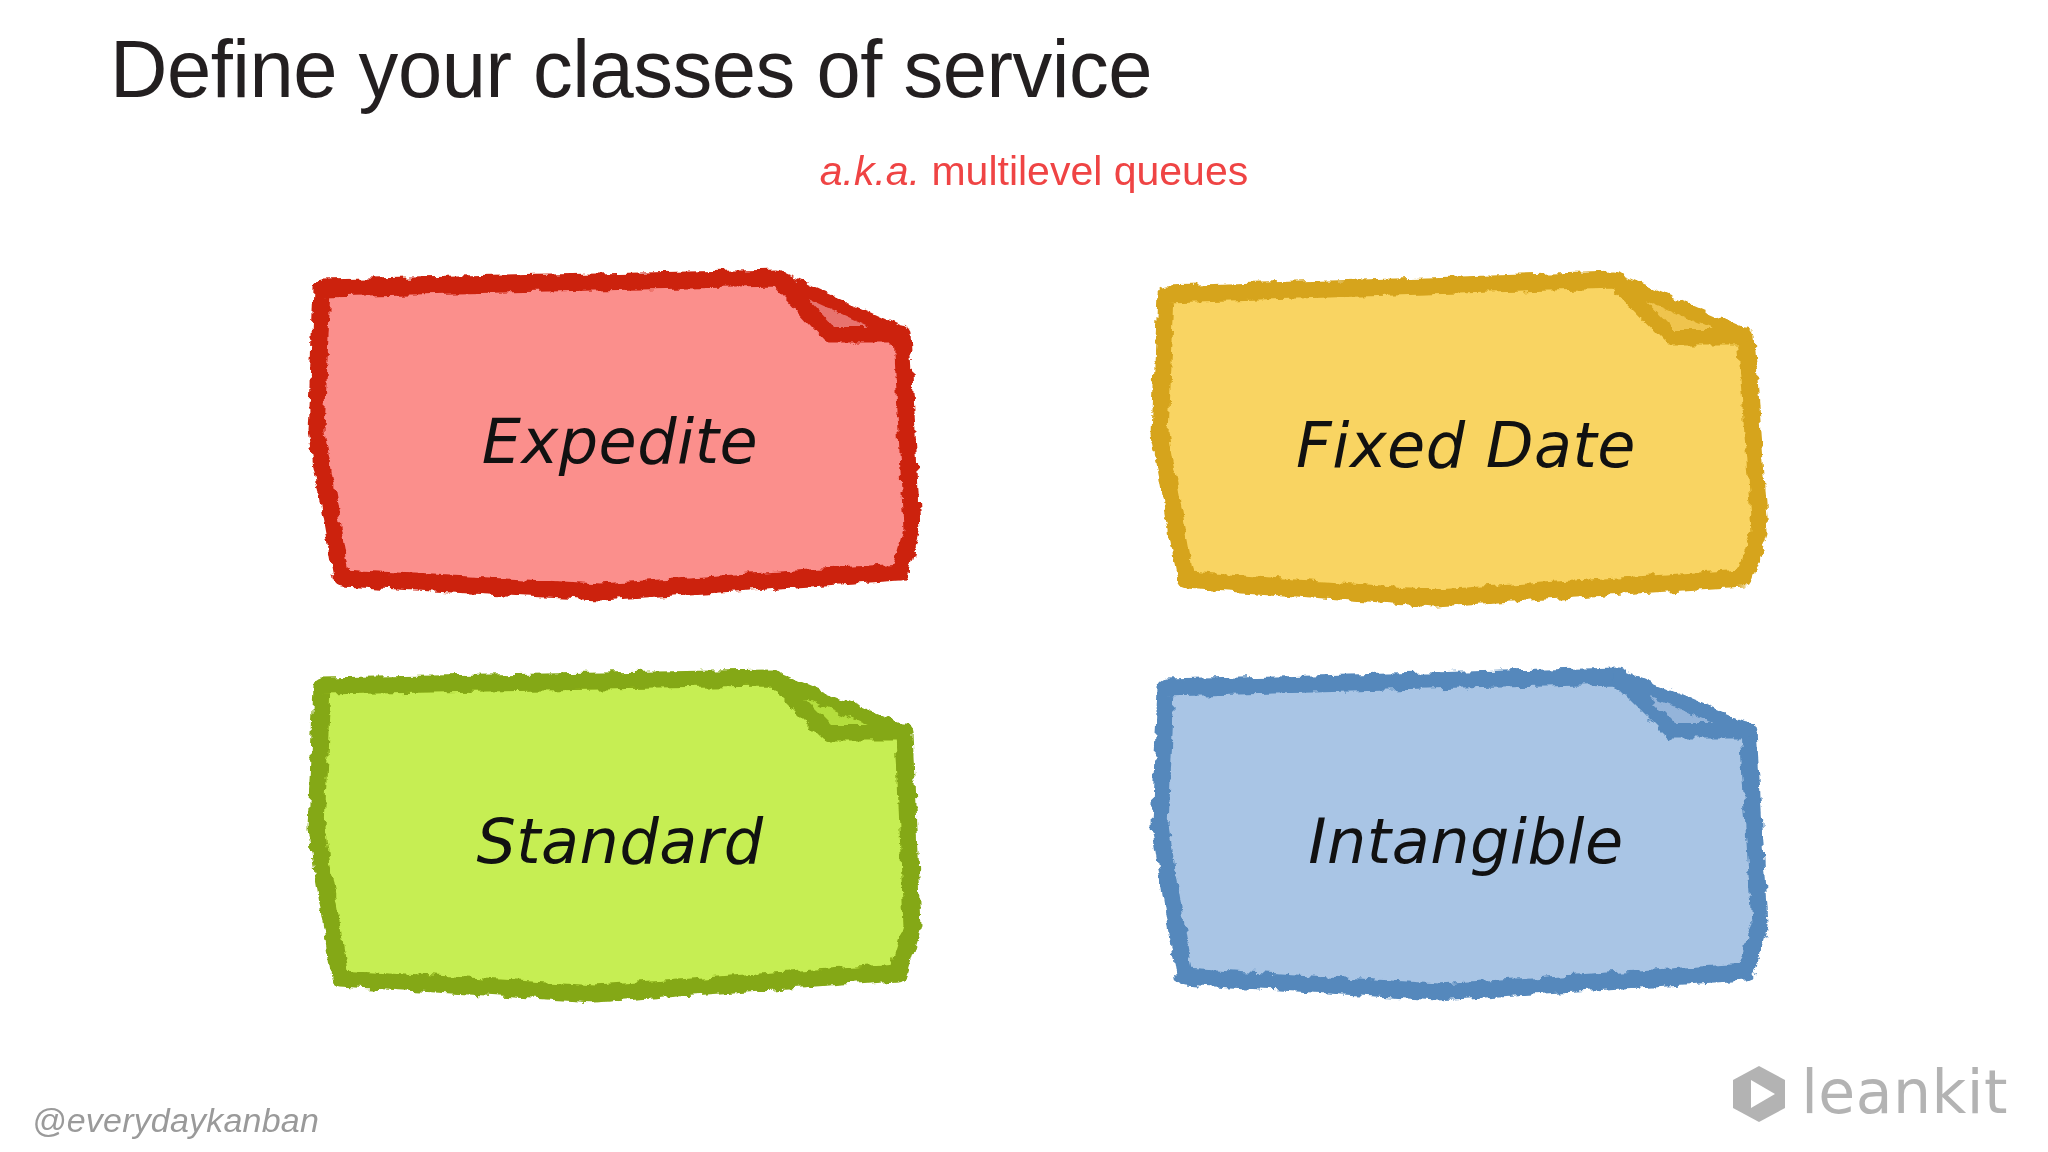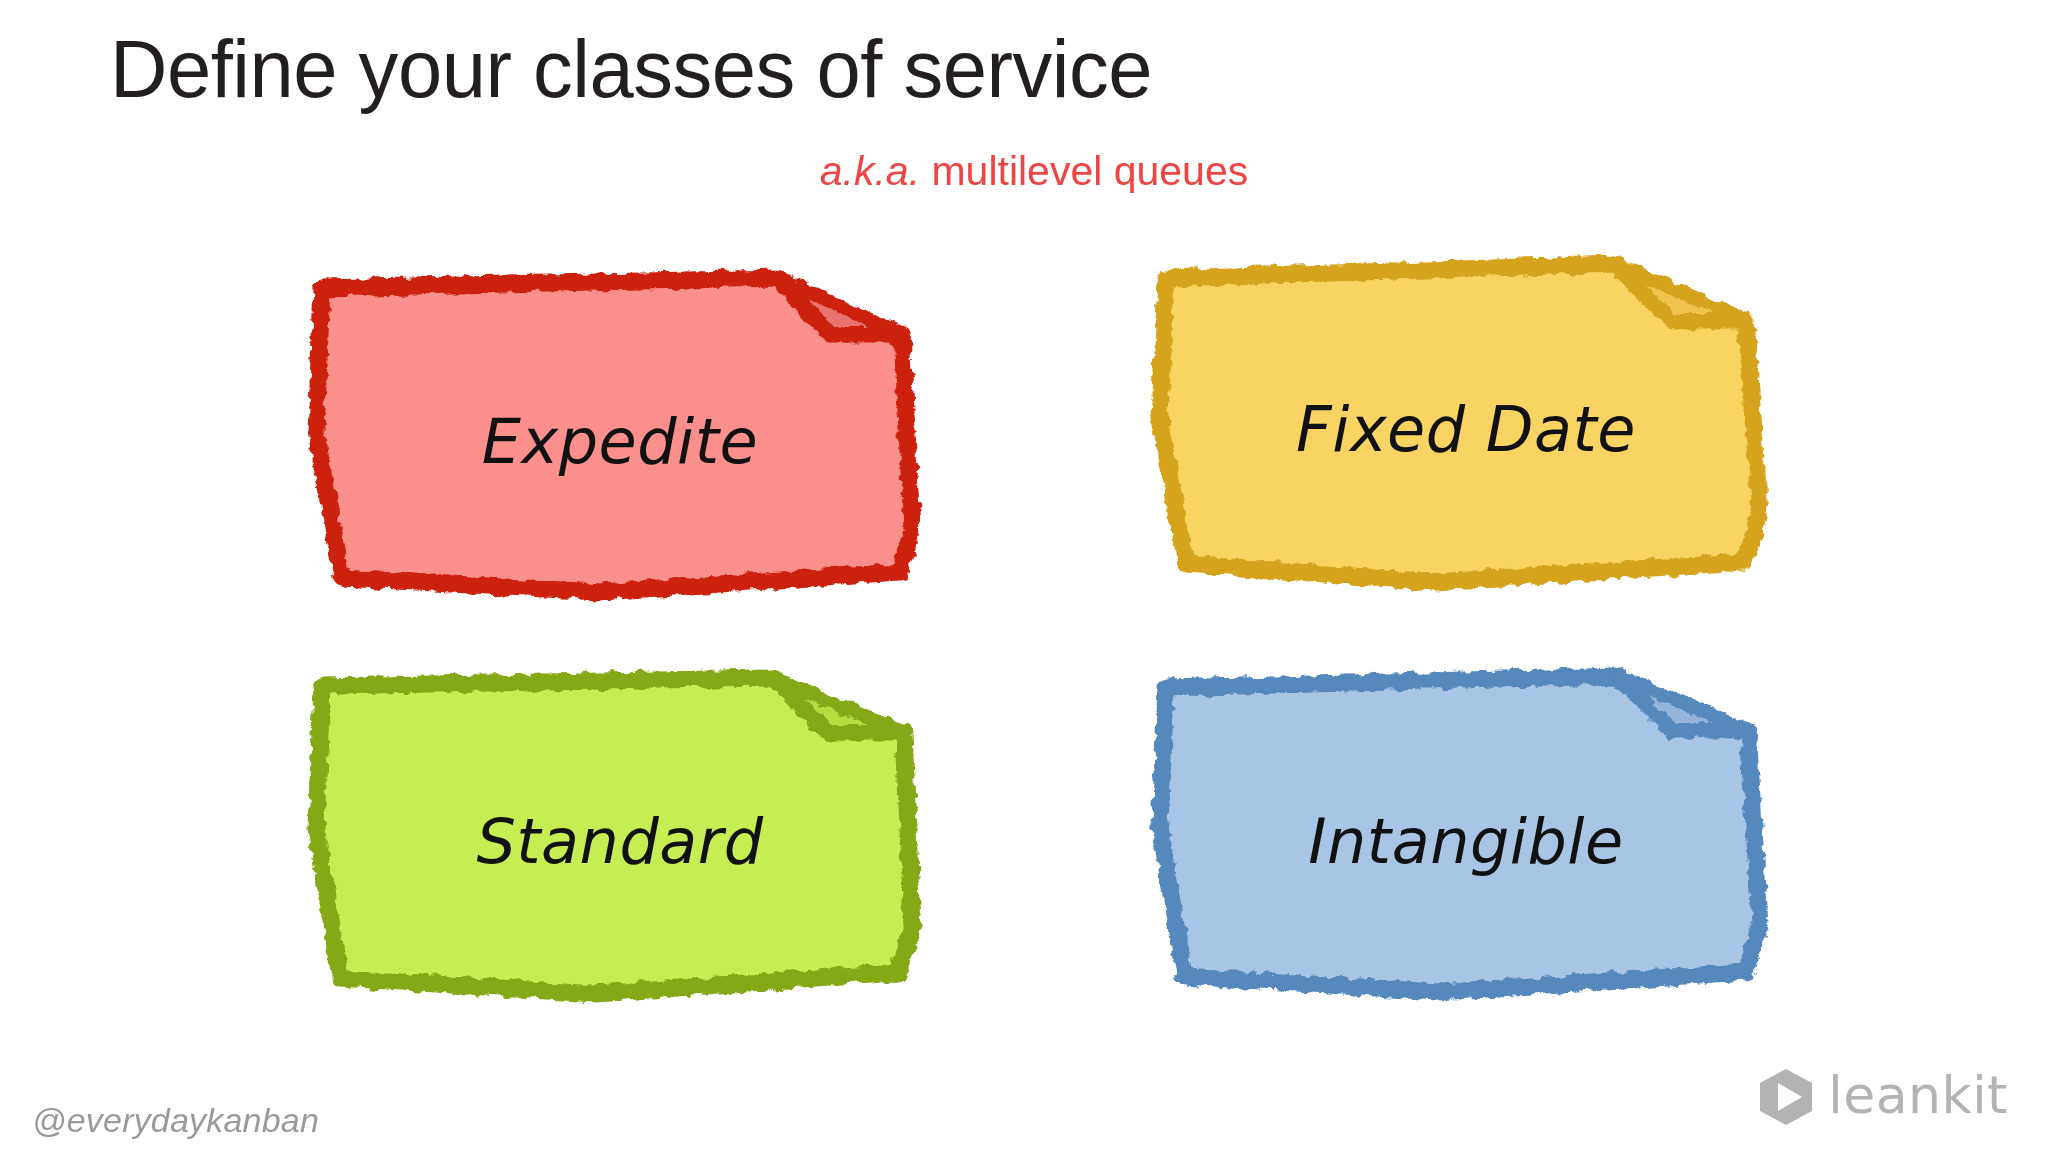--- a/index.html
+++ b/index.html
@@ -86,21 +86,21 @@
     font-family: "DejaVu Sans", sans-serif;
     font-style: italic;
     font-size: 62px;
     color: #111111;
     letter-spacing: 0.5px;
     padding-bottom: 6px;
     pointer-events: none;
   }
 
   #note-expedite   { left: 300px;  top: 272px; }
-  #note-fixeddate  { left: 1146px; top: 260px; }
+  #note-fixeddate  { left: 1146px; top: 276px; }
   #note-standard   { left: 300px;  top: 672px; }
   #note-intangible { left: 1146px; top: 672px; }
 
   
   .handle {
     position: absolute;
     left: 32px;
     bottom: 12px;
     font-family: "Liberation Sans", sans-serif;
     font-style: italic;
@@ -112,21 +112,21 @@
     position: absolute;
     right: 40px;
     bottom: 26px;
     display: flex;
     align-items: center;
     gap: 14px;
   }
   .logo-mark { width: 56px; height: 58px; display: block; }
   .logo-text {
     font-family: "DejaVu Sans", sans-serif;
-    font-size: 52px;
+    font-size: 60px;
     color: #b3b3b3;
     letter-spacing: 0.5px;
     line-height: 1;
     padding-bottom: 4px;
   }
 </style>
 </head>
 <body>
 
 <div class="slide">

